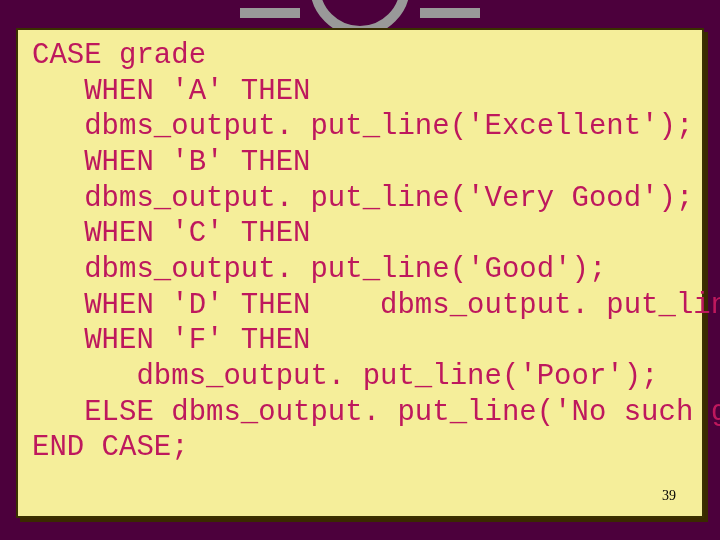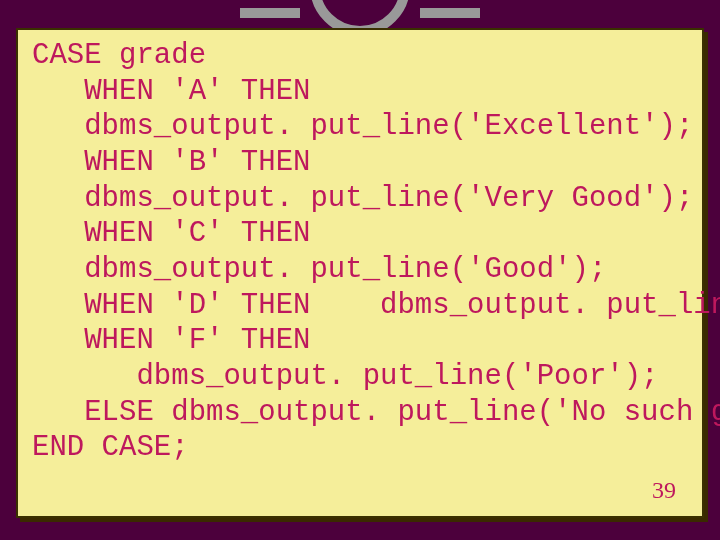--- a/index.html
+++ b/index.html
@@ -44,22 +44,22 @@
     color: #be185d;
     font-size: 29px;
     line-height: 1.23;
     white-space: pre;
     font-family: Liberation Mono, monospace;
   }
   .pagenum {
     position: absolute;
     right: 26px;
     bottom: 12px;
-    color: #be185d;
-    font-size: 24px;
+    color: #000000;
+    font-size: 14px;
     font-family: "Times New Roman", Times, serif;
   }
 </style>
 </head>
 <body>
 
 <div class="bg-oval"></div>
 <div class="bg-line-left"></div>
 <div class="bg-line-right"></div>
 

